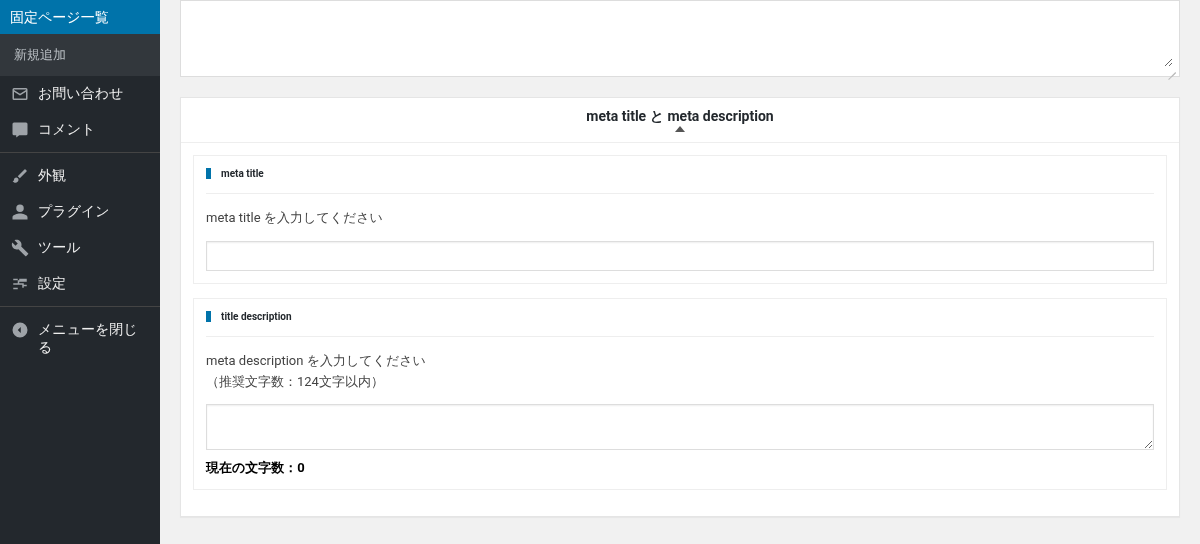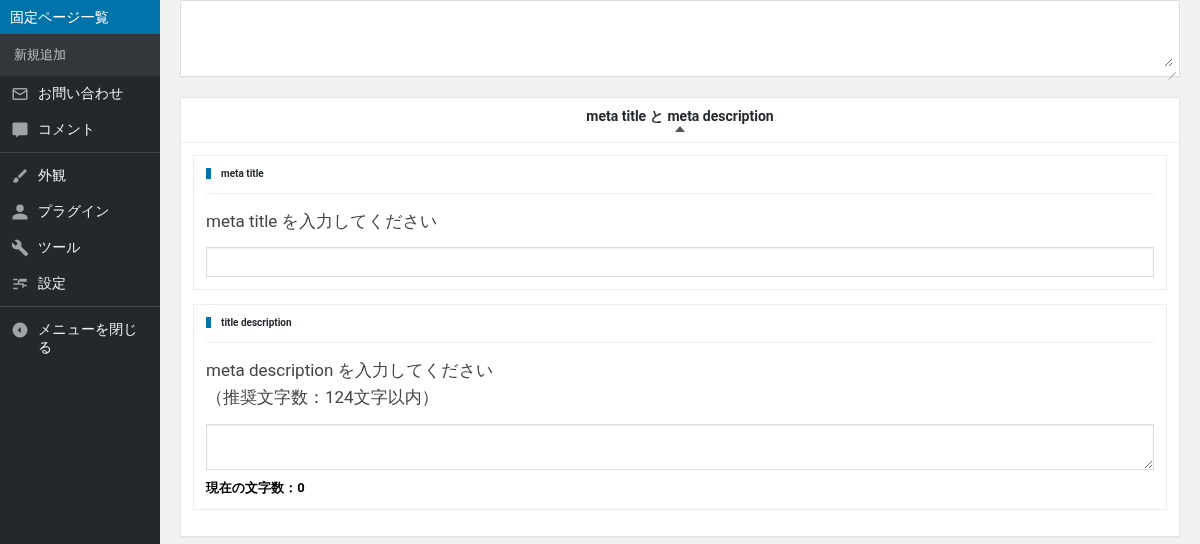--- a/index.html
+++ b/index.html
@@ -170,21 +170,21 @@
       border-left: 5px solid #0073aa;
       padding-left: 10px;
       margin-bottom: 14px;
     }
     .field-hr {
       border: none;
       border-top: 1px solid #eee;
       margin-bottom: 14px;
     }
     .field-help {
-      font-size: 17px;
+      font-size: 13px;
       color: #444;
       margin-bottom: 12px;
       line-height: 1.6;
     }
     .field-input {
       width: 100%;
       height: 30px;
       border: 1px solid #ddd;
       box-shadow: inset 0 1px 2px rgba(0,0,0,0.07);
       padding: 4px 8px;

